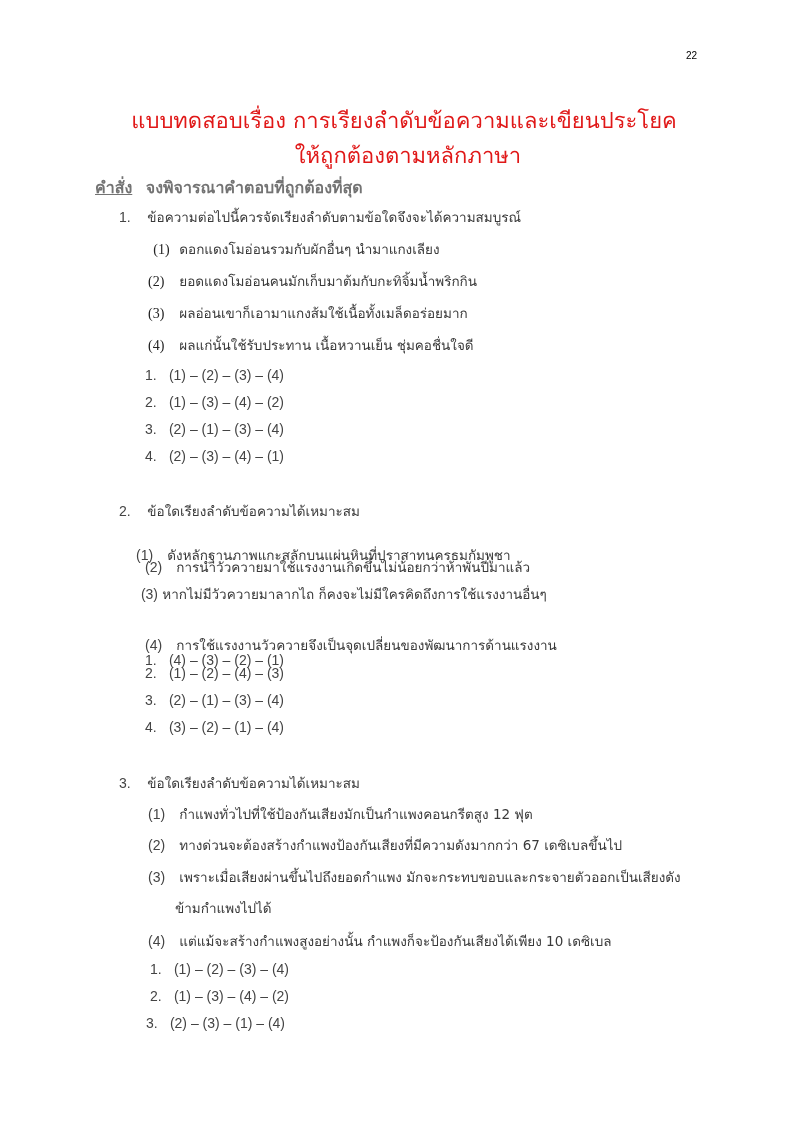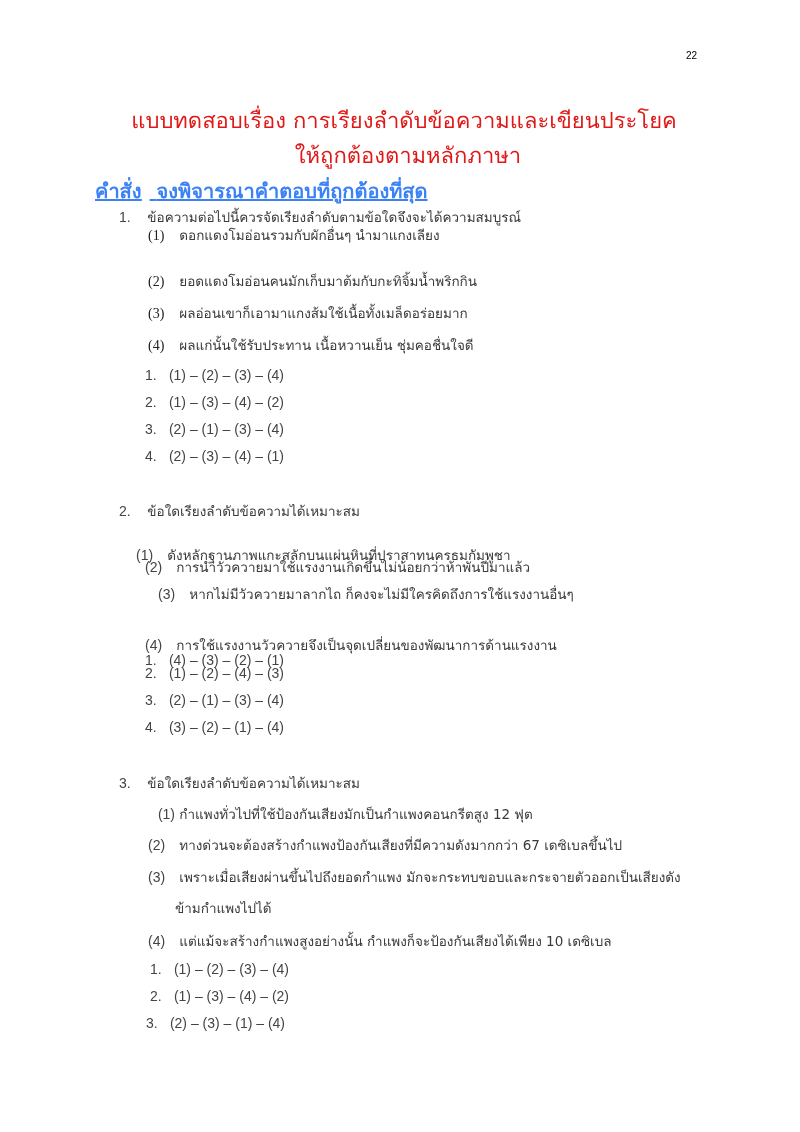--- a/index.html
+++ b/index.html
@@ -32,25 +32,24 @@
       font-size: 22px;
       font-weight: normal;
       white-space: nowrap;
     }
     .title-1 { top: 103px; left: 4px; }
     .title-2 { top: 138px; left: 8px; }
     .instruction {
       position: absolute;
       top: 175px;
       left: 95px;
-      font-size: 20px;
+      font-size: 16px;
       font-weight: bold;
-      color: #3b82f6;
+      color: #737373;
       white-space: nowrap;
-      text-decoration: underline;
     }
     .instruction .label {
       text-decoration: underline;
       margin-right: 8px;
     }
     .line {
       position: absolute;
       font-size: 13.5px;
       white-space: nowrap;
       color: #3a3a3a;
@@ -89,21 +88,21 @@
 <div class="instruction">
   <span class="label">คำสั่ง</span>
   <span>จงพิจารณาคำตอบที่ถูกต้องที่สุด</span>
 </div>
 
 <div>
   <div class="line" style="top:206px; left:119px;">
     <span class="num option">1.</span>
     <span>ข้อความต่อไปนี้ควรจัดเรียงลำดับตามข้อใดจึงจะได้ความสมบูรณ์</span>
   </div>
-  <div class="line" style="top:224px; left:148px;">
+  <div class="line" style="top:238px; left:148px;text-align:center;">
     <span class="sub-num serif-num">(1)</span>
     <span>ดอกแดงโมอ่อนรวมกับผักอื่นๆ นำมาแกงเลียง</span>
   </div>
   <div class="line" style="top:270px; left:148px;">
     <span class="sub-num serif-num">(2)</span>
     <span>ยอดแดงโมอ่อนคนมักเก็บมาต้มกับกะทิจิ้มน้ำพริกกิน</span>
   </div>
   <div class="line" style="top:302px; left:148px;">
     <span class="sub-num serif-num">(3)</span>
     <span>ผลอ่อนเขาก็เอามาแกงส้มใช้เนื้อทั้งเมล็ดอร่อยมาก</span>
@@ -136,21 +135,21 @@
     <span>ข้อใดเรียงลำดับข้อความได้เหมาะสม</span>
   </div>
   <div class="line" style="top:529px; left:136px;margin-top:15px;">
     <span class="sub-num option">(1)</span>
     <span>ดังหลักฐานภาพแกะสลักบนแผ่นหินที่ปราสาทนครธมกัมพูชา</span>
   </div>
   <div class="line" style="top:556px; left:145px;">
     <span class="sub-num option">(2)</span>
     <span>การนำวัวควายมาใช้แรงงานเกิดขึ้นไม่น้อยกว่าห้าพันปีมาแล้ว</span>
   </div>
-  <div class="line" style="top:583px; left:158px;">
+  <div class="line" style="top:583px; left:131px;text-align:right;">
     <span class="sub-num option">(3)</span>
     <span>หากไม่มีวัวควายมาลากไถ  ก็คงจะไม่มีใครคิดถึงการใช้แรงงานอื่นๆ</span>
   </div>
   <div class="line" style="top:610px; left:145px;margin-top:24px;">
     <span class="sub-num option">(4)</span>
     <span>การใช้แรงงานวัวควายจึงเป็นจุดเปลี่ยนของพัฒนาการด้านแรงงาน</span>
   </div>
   <div class="line option" style="top:638px; left:145px;margin-top:14px;">
     <span class="opt-num">1.</span>
     <span>(4) – (3) – (2) – (1)</span>
@@ -167,21 +166,21 @@
     <span class="opt-num">4.</span>
     <span>(3) – (2) – (1) – (4)</span>
   </div>
 </div>
 
 <div>
   <div class="line" style="top:772px; left:119px;">
     <span class="num option">3.</span>
     <span>ข้อใดเรียงลำดับข้อความได้เหมาะสม</span>
   </div>
-  <div class="line" style="top:803px; left:148px;text-align:right;">
+  <div class="line" style="top:803px; left:148px;">
     <span class="sub-num option">(1)</span>
     <span>กำแพงทั่วไปที่ใช้ป้องกันเสียงมักเป็นกำแพงคอนกรีตสูง 12 ฟุต</span>
   </div>
   <div class="line" style="top:834px; left:148px;">
     <span class="sub-num option">(2)</span>
     <span>ทางด่วนจะต้องสร้างกำแพงป้องกันเสียงที่มีความดังมากกว่า 67 เดซิเบลขึ้นไป</span>
   </div>
   <div class="line" style="top:866px; left:148px;">
     <span class="sub-num option">(3)</span>
     <span>เพราะเมื่อเสียงผ่านขึ้นไปถึงยอดกำแพง  มักจะกระทบขอบและกระจายตัวออกเป็นเสียงดัง</span>

